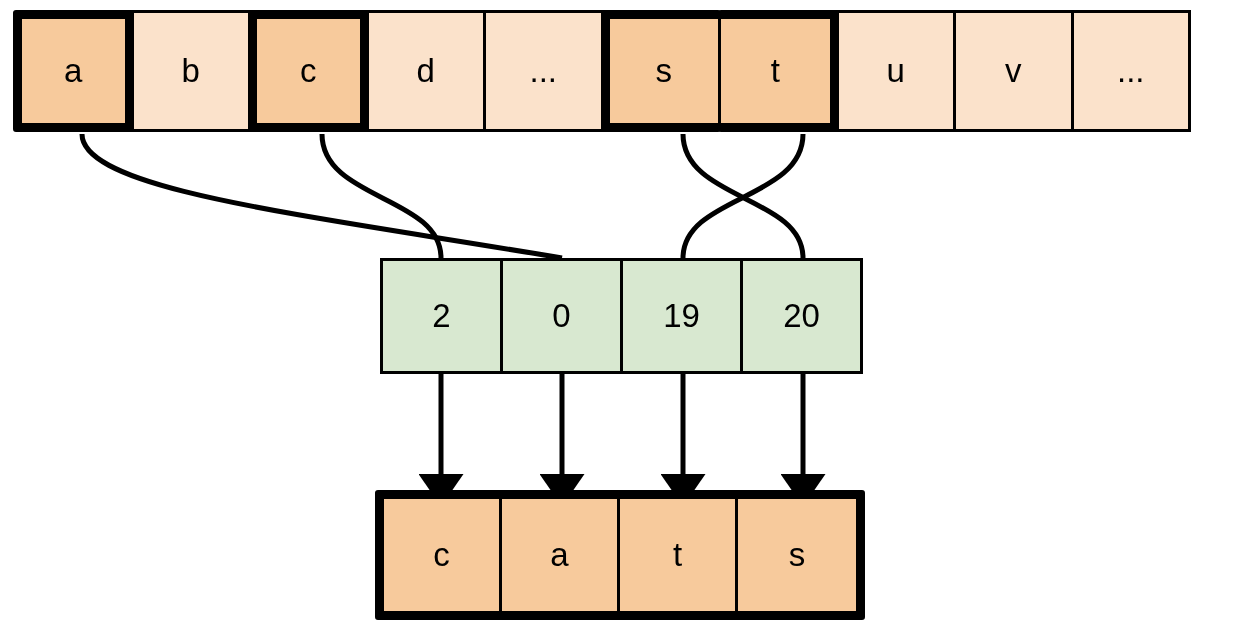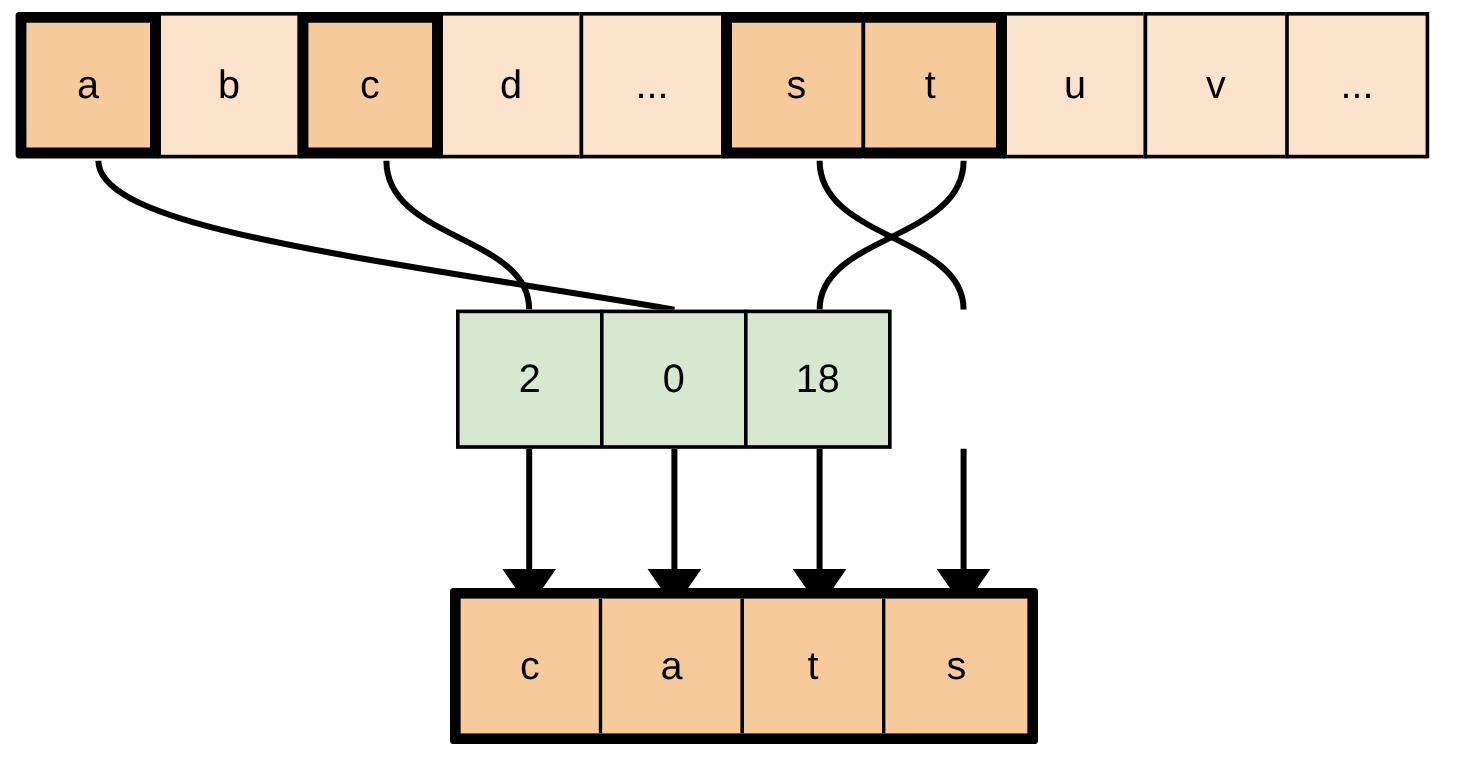--- a/index.html
+++ b/index.html
@@ -146,21 +146,22 @@
     <div class="alpha-cell sel pair-left">s</div>
     <div class="alpha-cell sel pair-right">t</div>
     <div class="alpha-cell">u</div>
     <div class="alpha-cell">v</div>
     <div class="alpha-cell">...</div>
   </div>
 
   <div id="index-row">
     <div class="index-cell">2</div>
     <div class="index-cell">0</div>
-    <div class="index-cell">18</div>
+    <div class="index-cell">19</div>
+    <div class="index-cell">20</div>
   </div>
 
   <div id="result-row">
     <div class="result-cell">c</div>
     <div class="result-cell">a</div>
     <div class="result-cell">t</div>
     <div class="result-cell">s</div>
   </div>
 
 </div>

